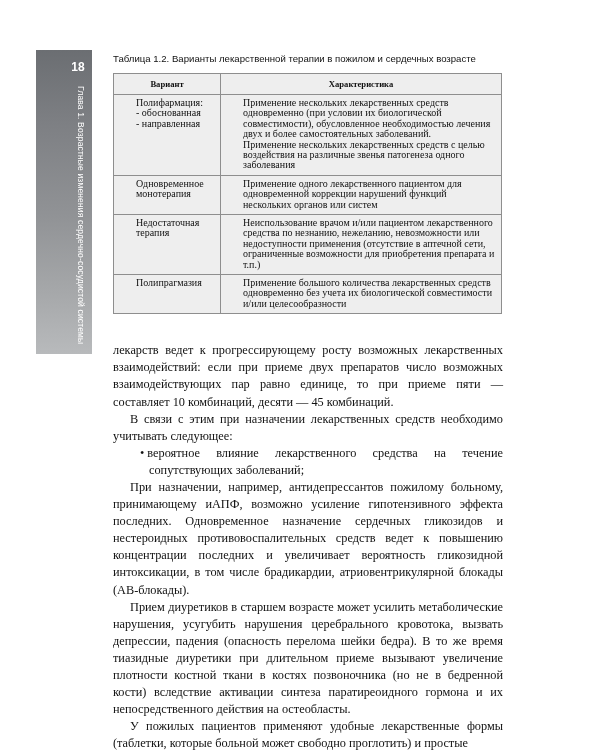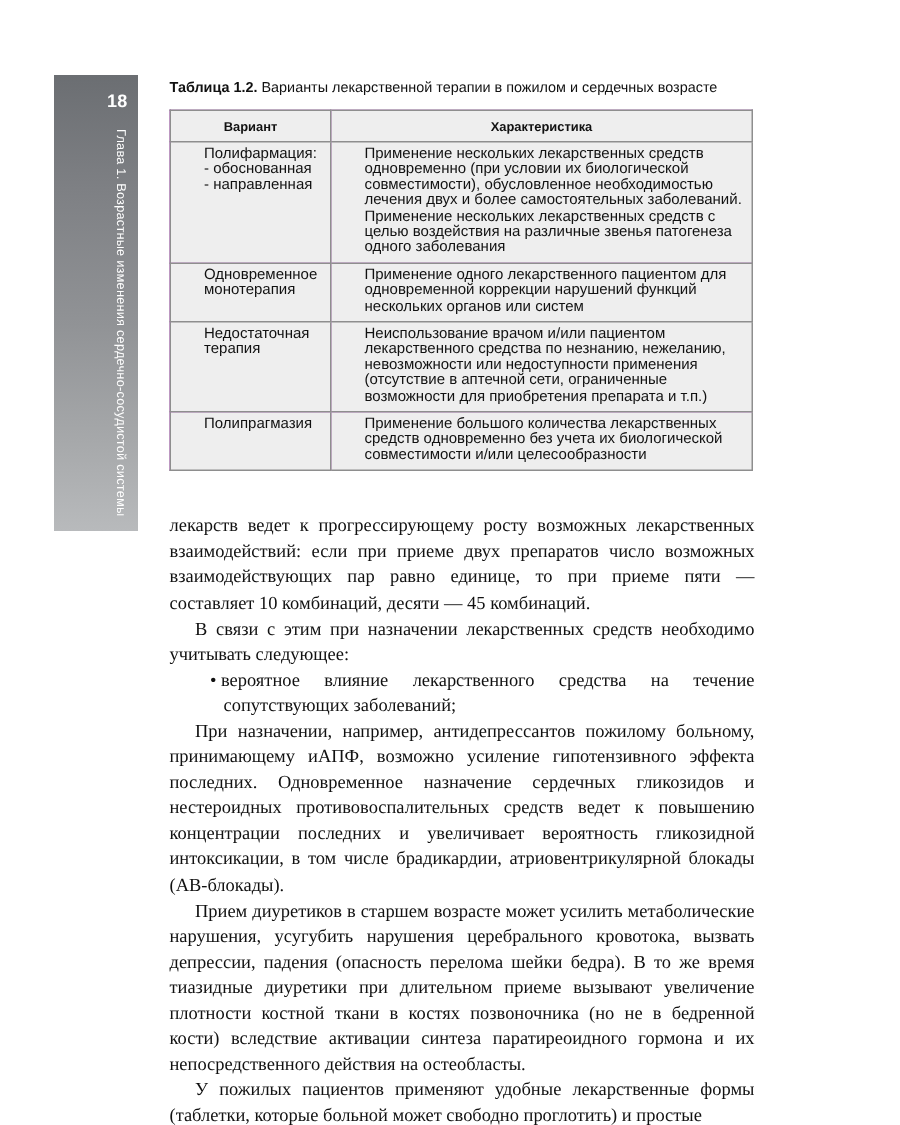--- a/index.html
+++ b/index.html
@@ -74,30 +74,30 @@
   
   .table-caption {
     font-family: "Liberation Sans", sans-serif;
     font-size: 9.6px;
     line-height: 14.5px;
     color: #111111;
     text-align: justify;
     margin: 0 0 6px 0;
   }
   .table-caption .caption-label {
-    font-weight: bold;
+    font-weight: normal;
   }
 
   
   table.data-table {
     border-collapse: collapse;
     width: 388px;
     table-layout: fixed;
-    font-family: Liberation Sans, sans-serif;
-    background: #d946ef;
+    font-family: Liberation Serif, serif;
+    background: #4c1d95;
   }
   table.data-table th,
   table.data-table td {
     border: 1px solid #8e8e8e;
     background: #eeeeee;
     vertical-align: top;
     padding: 3px 5px 4px 22px;
     font-size: 10px;
     line-height: 10.4px;
     color: #111111;

